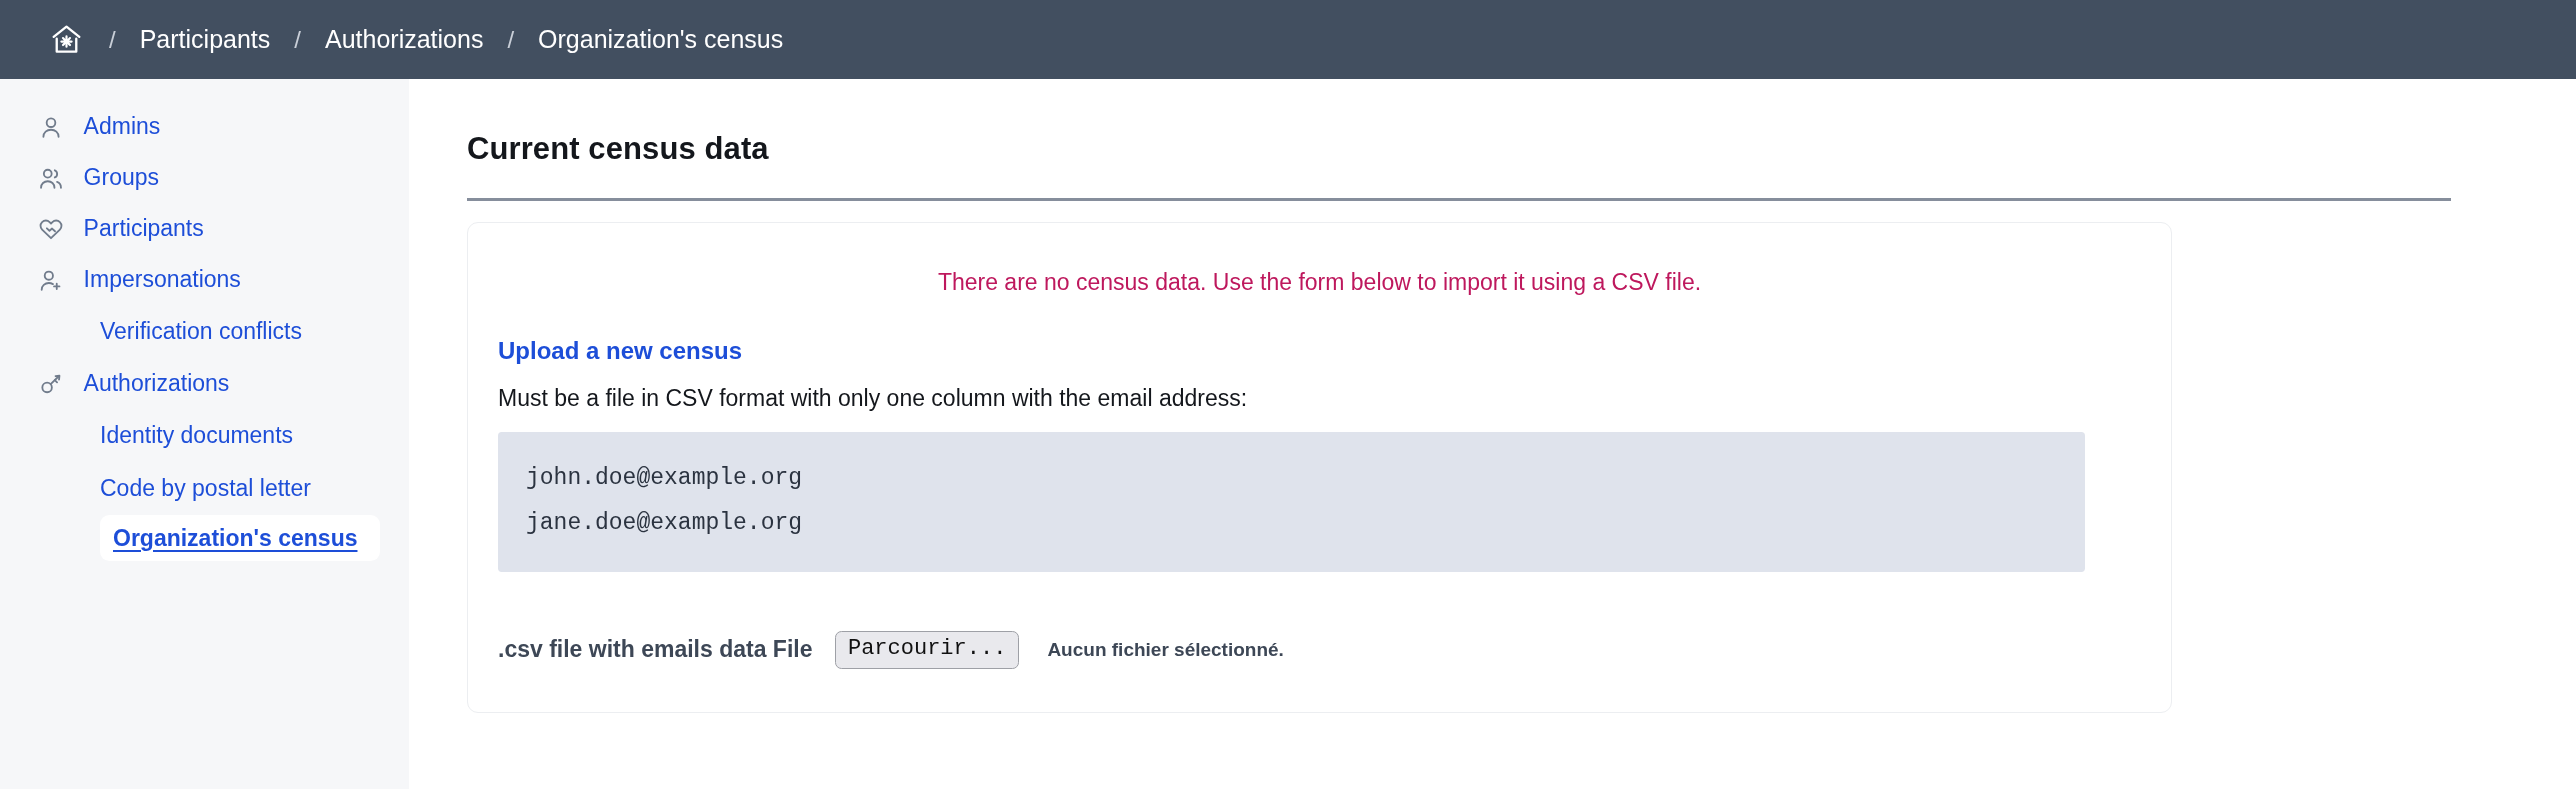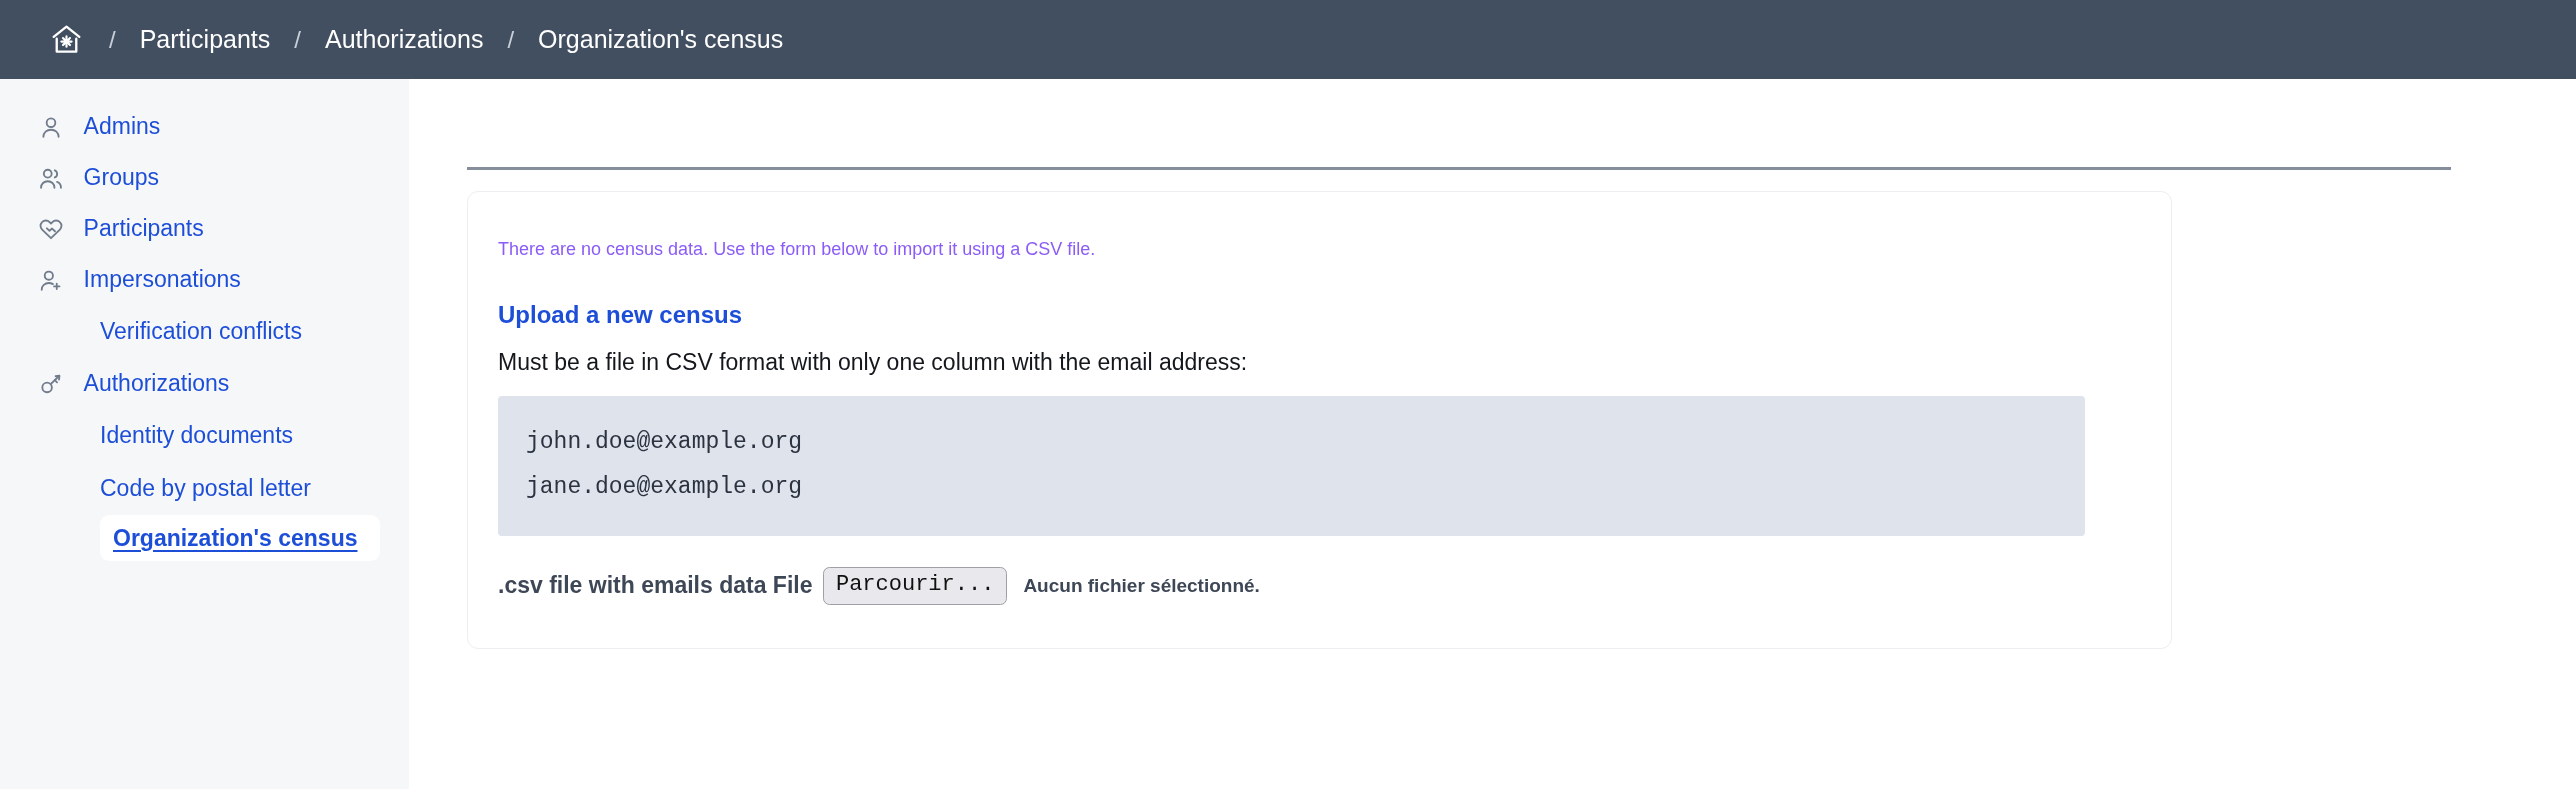--- a/index.html
+++ b/index.html
@@ -124,23 +124,24 @@
 
   .card {
     margin-top: 21.4px;
     width: 1705px;
     border: 1.9px solid #eceef1;
     border-radius: 11px;
     background: #ffffff;
     padding: 48px 30px 43px 30px;
   }
   .card-intro {
-    font-size: 18px;
-    color: #8b5cf6;
-    line-height: 1;
+    font-size: 23px;
+    color: #be185d;
+    line-height: 1;
+    text-align: center;
   }
   .upload-heading {
     margin-top: 45px;
     font-size: 24px;
     font-weight: bold;
     color: #1d4ed8;
     line-height: 1;
   }
   .upload-note {
     margin-top: 24px;
@@ -157,24 +158,24 @@
   }
   .code-line {
     font-family: "Liberation Mono", "DejaVu Sans Mono", monospace;
     font-size: 23px;
     color: #2b3340;
     line-height: 45px;
     white-space: pre;
   }
 
   .file-row {
-    margin-top: 31px;
-    display: flex;
-    align-items: center;
-    gap: 4px;
+    margin-top: 59px;
+    display: flex;
+    align-items: center;
+    gap: 16px;
   }
   .file-label {
     font-size: 23px;
     font-weight: bold;
     color: #3d4756;
     line-height: 1;
     white-space: nowrap;
   }
   .browse-btn {
     margin-left: 6.5px;
@@ -299,20 +300,21 @@
       </li>
 
       <li class="nav-item active">
         <a class="nav-label" href="#">Organization's census</a>
       </li>
 
     </ul>
   </nav>
 
   <main class="main">
+    <h1 class="page-title">Current census data</h1>
     <div class="divider"></div>
 
     <section class="card">
       <p class="card-intro">There are no census data. Use the form below to import it using a CSV file.</p>
 
       <h2 class="upload-heading">Upload a new census</h2>
 
       <p class="upload-note">Must be a file in CSV format with only one column with the email address:</p>
 
       <pre class="code-block"><span class="code-line">john.doe@example.org</span>

